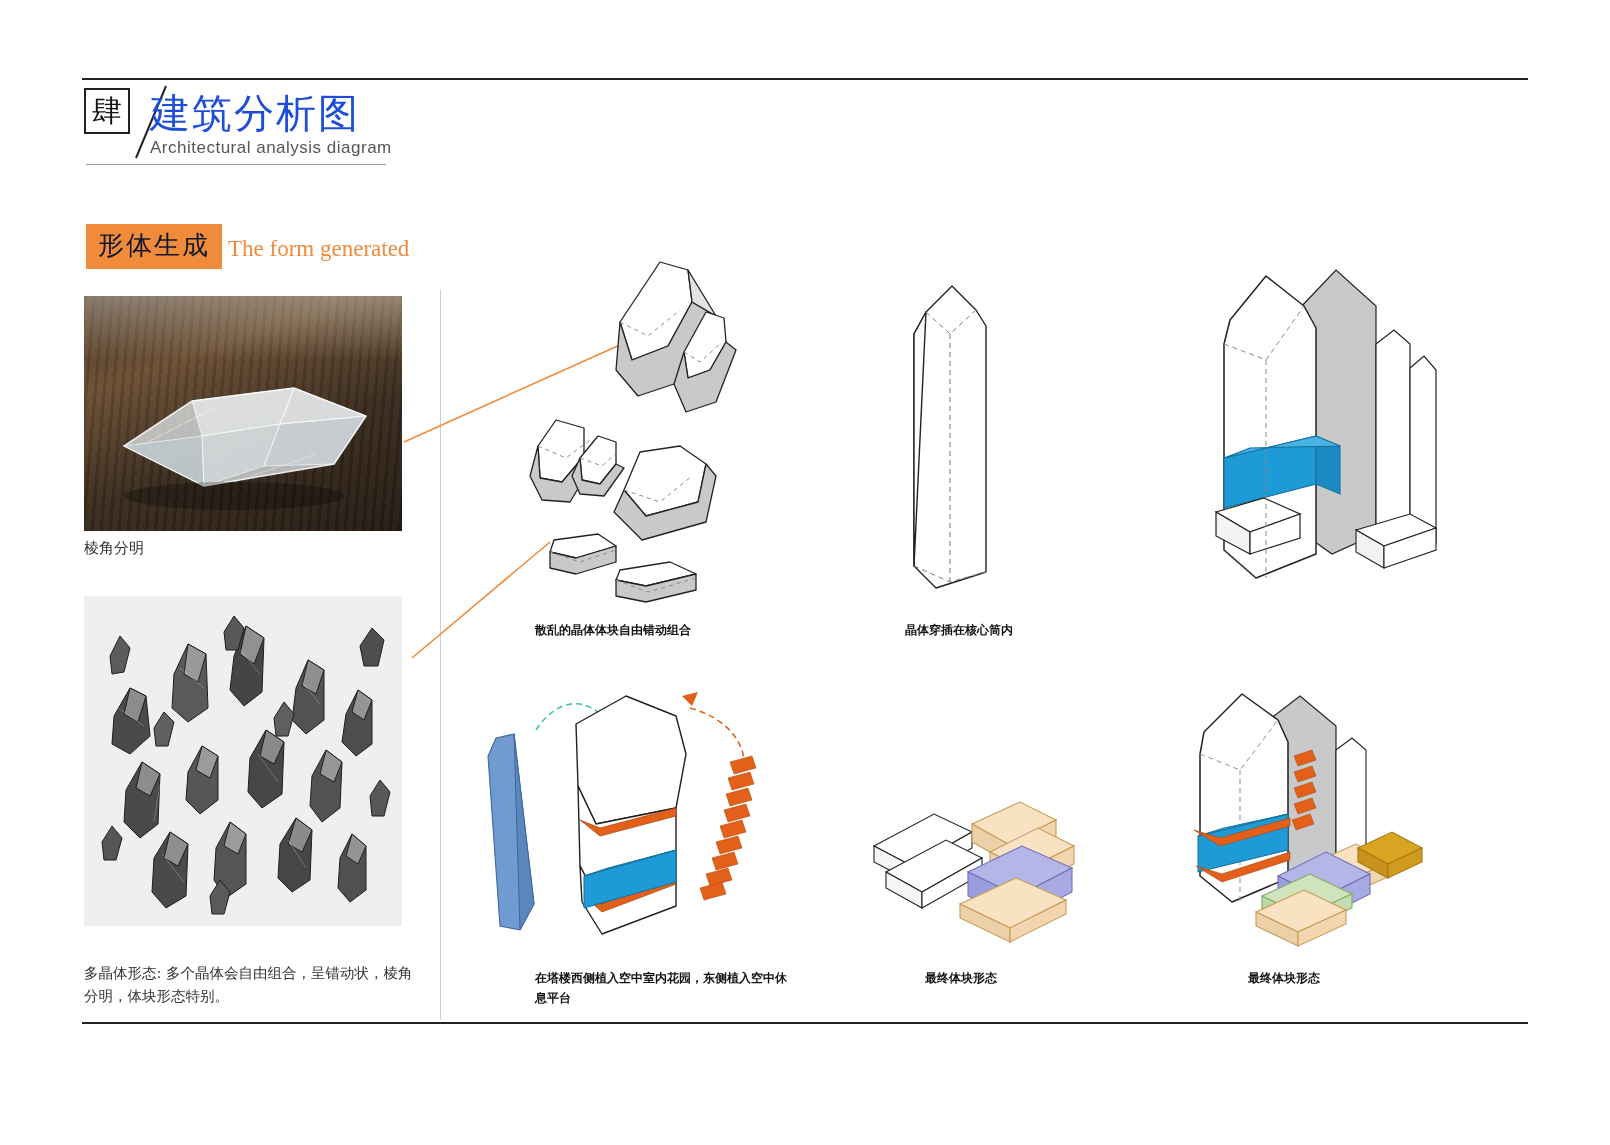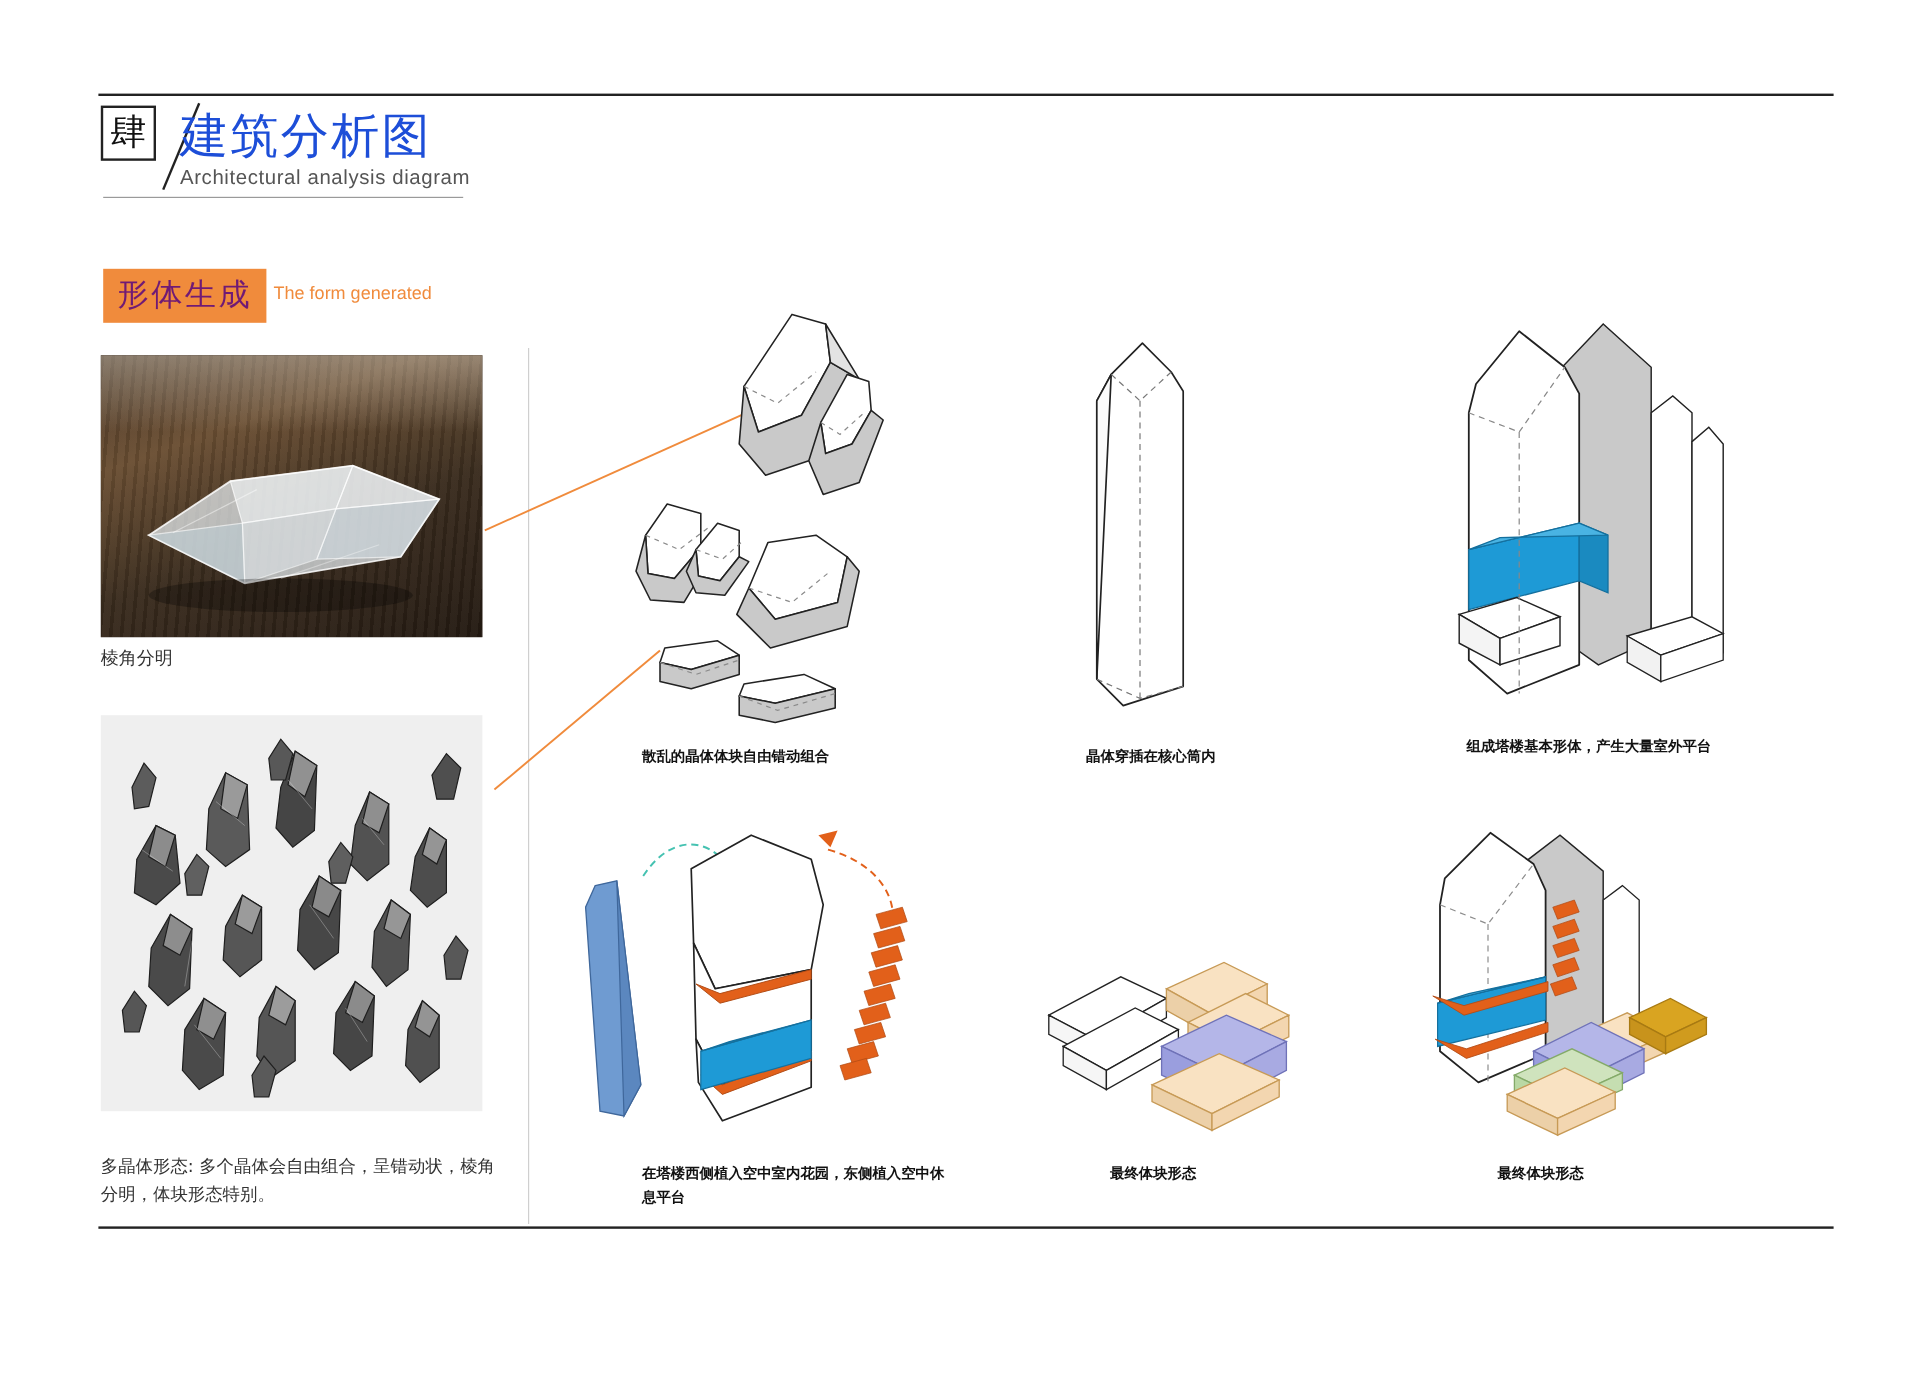--- a/index.html
+++ b/index.html
@@ -76,29 +76,30 @@
     background: #9a9a9a;
   }
 
   
   .sect-tag {
     position: absolute;
     left: 86px; top: 224px;
     background: #f08b3c;
     padding: 4px 12px 6px 12px;
     font-size: 26px;
-    color: #701a75;
+    color: #0f172a;
     font-family: "DejaVu Sans", sans-serif;
     letter-spacing: 2px;
   }
   .sect-tag-en {
     position: absolute;
     left: 228px; top: 236px;
-    font-size: 15px;
+    font-size: 23px;
     color: #f08b3c;
+    font-family: Liberation Serif, serif;
   }
 
   
   .photo-crystal {
     position: absolute;
     left: 84px; top: 296px;
     width: 318px; height: 235px;
     background: #2b2017;
     overflow: hidden;
   }
@@ -357,21 +358,20 @@
     <polygon points="36,264 70,284 70,306 36,288" fill="#f4f4f4" stroke="#222" stroke-width="1.2"></polygon>
     <polygon points="70,284 120,266 120,290 70,306" fill="#ffffff" stroke="#222" stroke-width="1.2"></polygon>
     <polygon points="176,282 230,266 256,280 204,298" fill="#ffffff" stroke="#222" stroke-width="1.1"></polygon>
     <polygon points="176,282 204,298 204,320 176,304" fill="#f2f2f2" stroke="#222" stroke-width="1.1"></polygon>
     <polygon points="204,298 256,280 256,302 204,320" fill="#ffffff" stroke="#222" stroke-width="1.1"></polygon>
     <g stroke="#888" stroke-width="1" stroke-dasharray="5 4" fill="none">
       <path d="M44,96 L86,112 L124,58"></path>
       <path d="M86,112 L86,330"></path>
     </g>
   </svg>
-  <div class="cell-label lbl-3">组成塔楼基本形体，产生大量室外平台</div>
 
   <svg class="dg" style="left:480px; top:690px;" width="320" height="270" viewBox="0 0 320 270">
 
     <polygon points="16,48 34,44 54,214 40,240 20,236 8,66" fill="#6f9bd1" stroke="#3f679b" stroke-width="1.1"></polygon>
     <polygon points="34,44 40,240 54,214" fill="#5b87bf" stroke="#3f679b" stroke-width="1"></polygon>
 
     <path d="M56,40 C78,6 110,6 128,34" fill="none" stroke="#45c2b1" stroke-width="1.6" stroke-dasharray="6 4"></path>
     <polygon points="128,34 118,22 134,22" fill="#45c2b1"></polygon>
 
     <polygon points="96,34 146,6 196,26 206,64 196,118 116,134 98,96" fill="#ffffff" stroke="#222" stroke-width="1.4" stroke-linejoin="round"></polygon>

